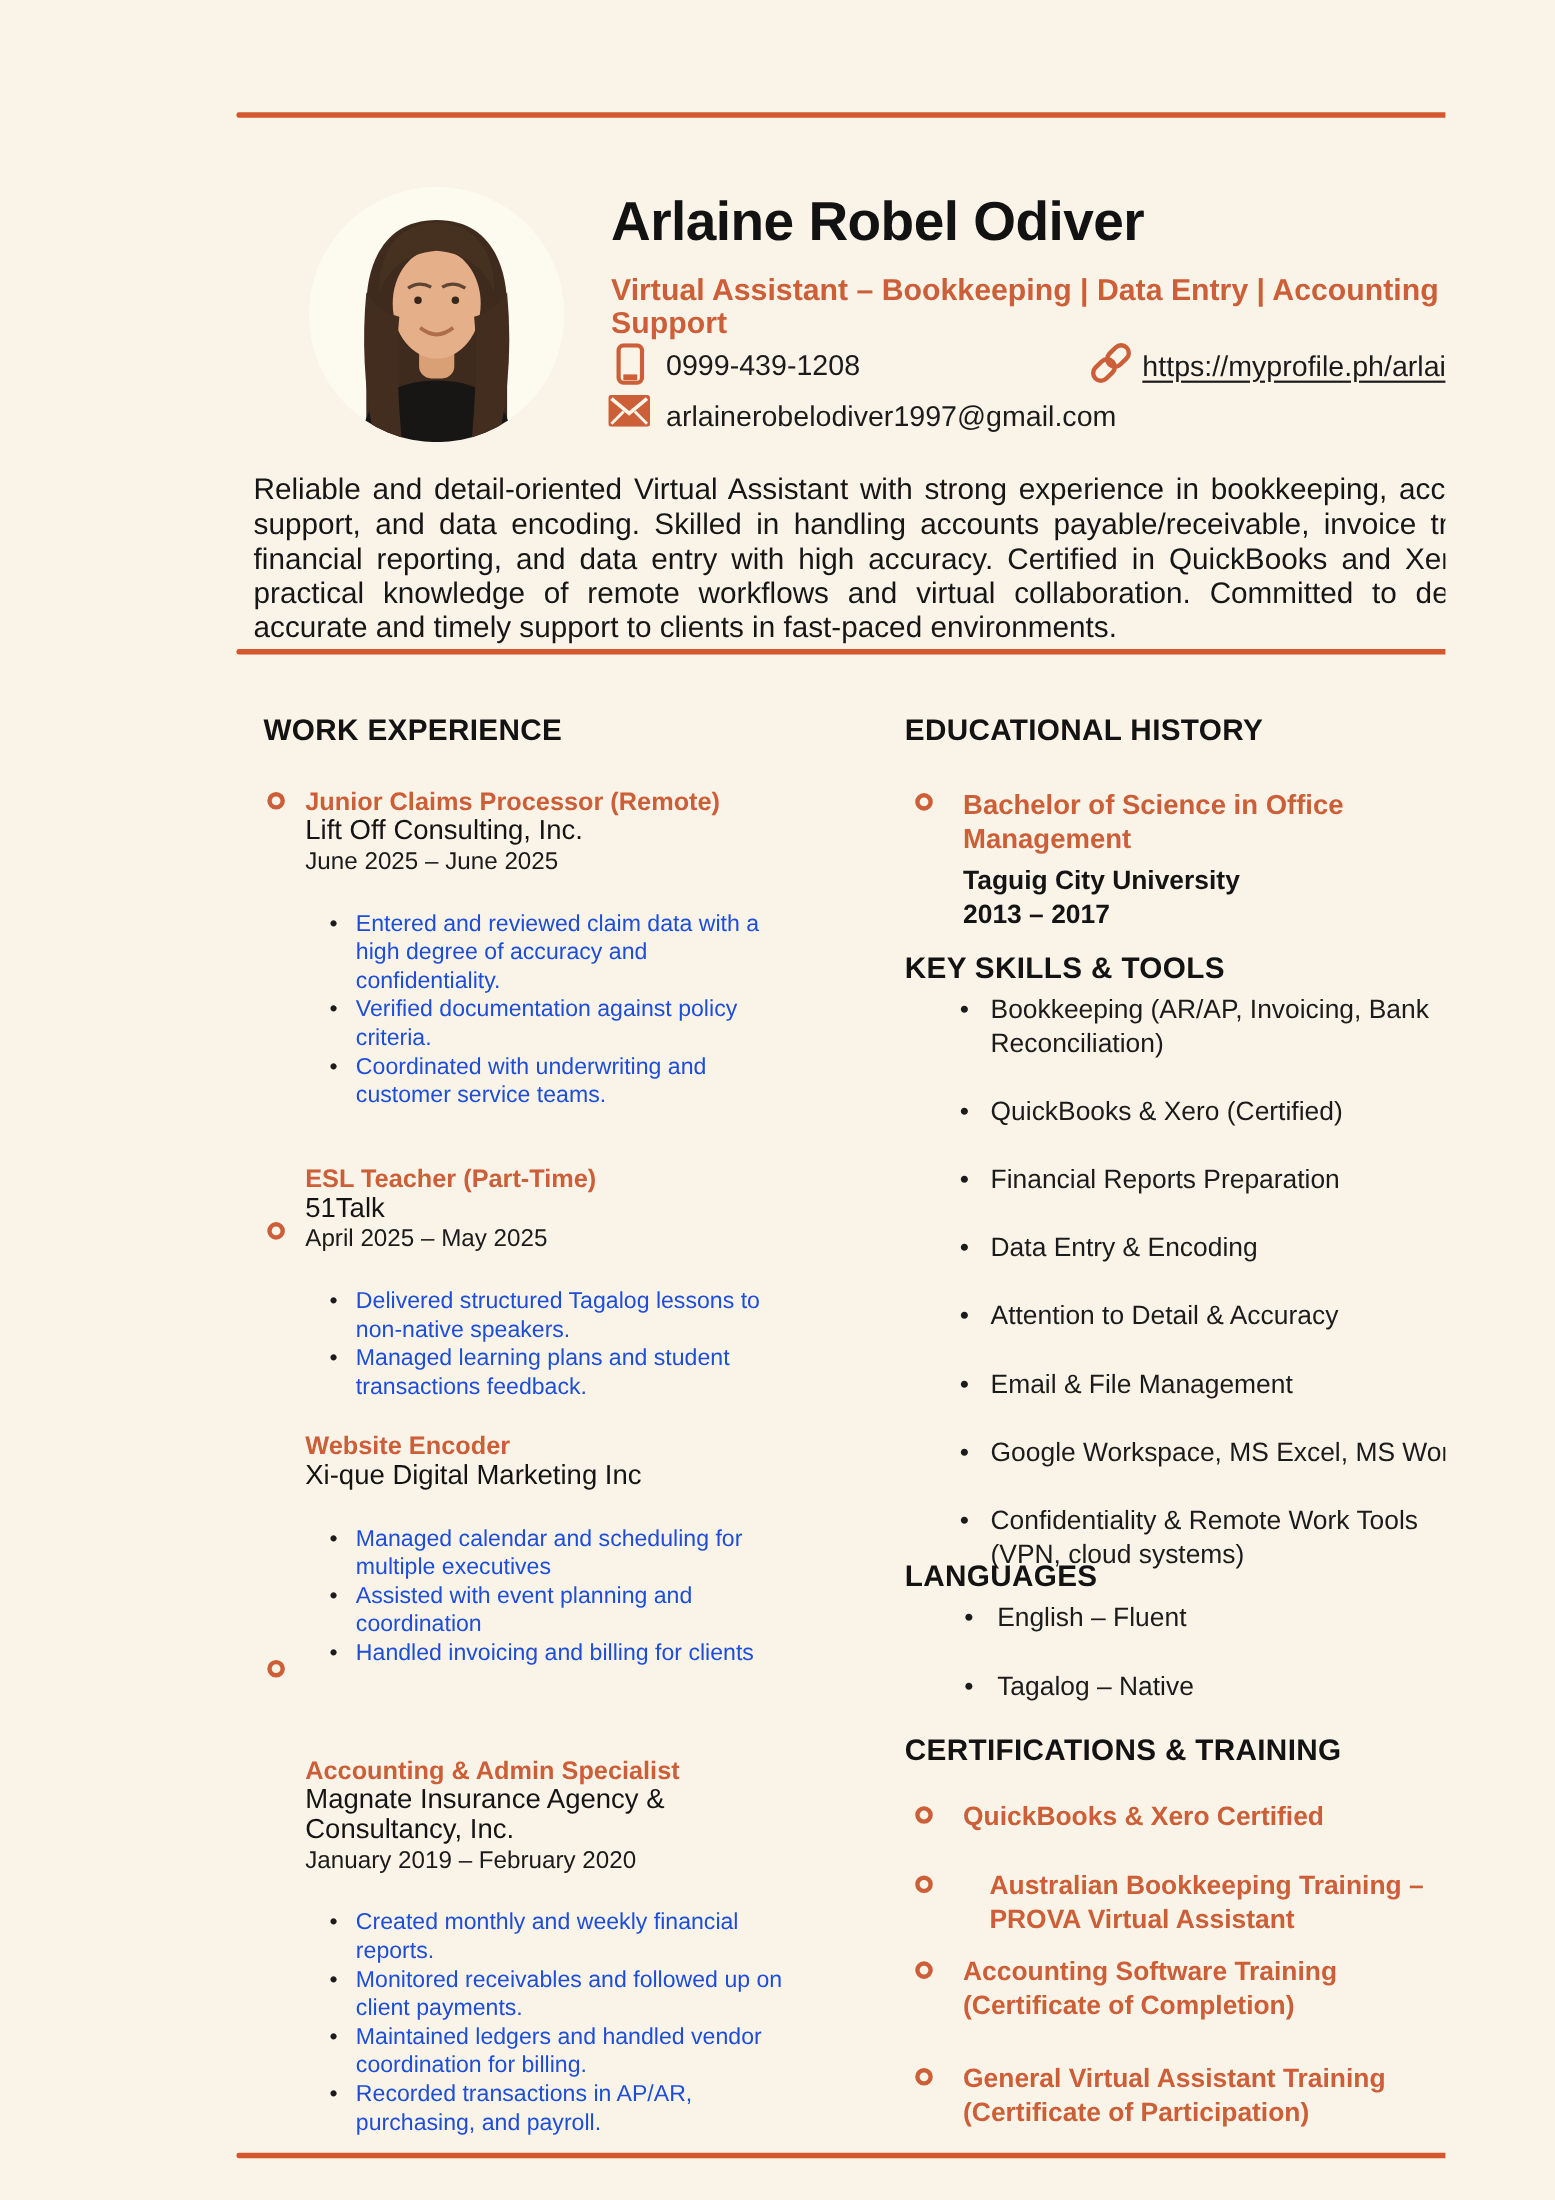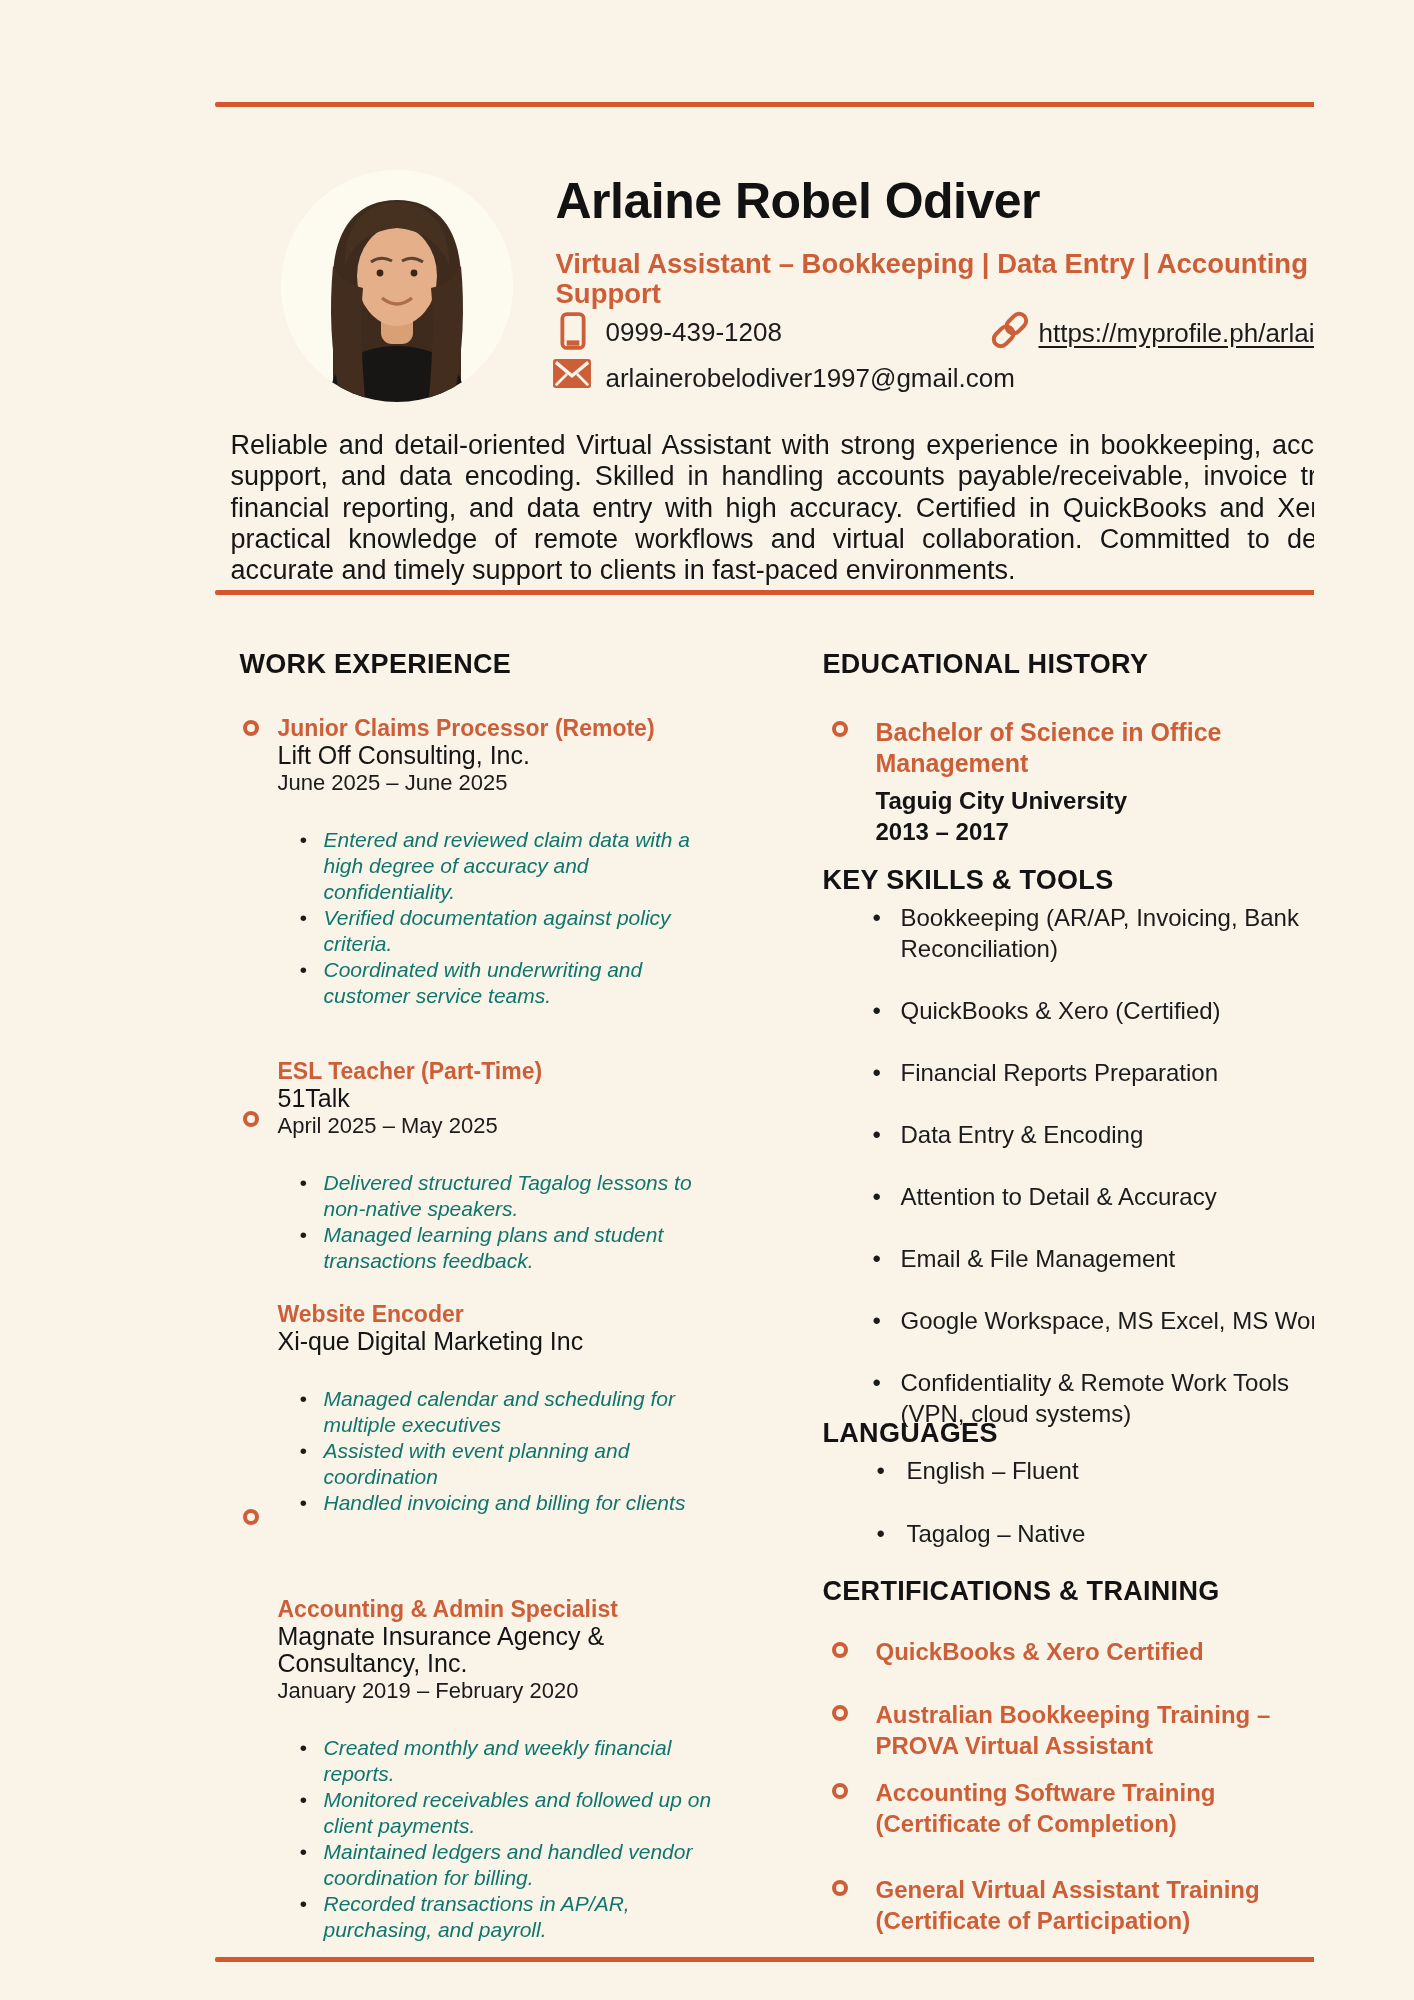--- a/index.html
+++ b/index.html
@@ -24,21 +24,21 @@
 
   h2.section{position:absolute;margin:0;font-size:27px;font-weight:700;color:#131313;letter-spacing:0.3px;line-height:1;}
 
   .ring{position:absolute;width:8px;height:8px;border:4px solid #CC5F38;border-radius:50%;background:transparent;}
 
   .job{position:absolute;left:177px;width:448px;}
   .job-title{font-size:23px;font-weight:700;color:#CC5F38;line-height:27px;}
   .job-company{font-size:25px;font-weight:400;color:#141414;line-height:27px;}
   .job-dates{font-size:22px;color:#1b1b1b;line-height:27px;}
   .job ul{list-style:none;margin:31px 0 0;padding:0 0 0 46px;}
-  .job li{position:relative;font-size:21px;line-height:26px;color:#0f766e;font-style:italic;}
+  .job li{position:relative;font-size:21px;line-height:26px;color:#1d4ed8;}
   .job li::before{content:"\2022";position:absolute;left:-24px;top:0;font-size:21px;color:#1b1b1b;}
 
   .edu-block{position:absolute;left:775px;top:699px;width:436px;}
   .edu-degree{font-size:25px;font-weight:700;color:#CC5F38;line-height:31px;}
   .edu-school{font-size:24px;font-weight:700;color:#141414;line-height:31px;margin-top:6px;}
   .edu-years{font-size:24px;font-weight:700;color:#141414;line-height:31px;}
 
   ul.skill-list{position:absolute;left:762px;top:884px;width:510px;list-style:none;margin:0;padding:0;}
   ul.skill-list li{position:relative;padding-left:38px;font-size:24px;line-height:31px;color:#1b1b1b;margin-bottom:31px;}
   ul.skill-list li::before{content:"\2022";position:absolute;left:10px;top:0;color:#1b1b1b;}
@@ -205,21 +205,21 @@
 
   <h2 class="section" style="left:722px;top:1560px;">CERTIFICATIONS &amp; TRAINING</h2>
 
   <div class="cert" style="top:1618px;">
     <span class="ring"></span>
     <div class="cert-text">
       <span>QuickBooks &amp; Xero Certified</span>
     </div>
   </div>
 
-  <div class="cert" style="top:1681px;">
+  <div class="cert" style="top:1681px;gap:24px;">
     <span class="ring"></span>
     <div class="cert-text">
       <span>Australian Bookkeeping Training –</span>
       <span>PROVA Virtual Assistant</span>
     </div>
   </div>
 
   <div class="cert" style="top:1759px;">
     <span class="ring"></span>
     <div class="cert-text">

